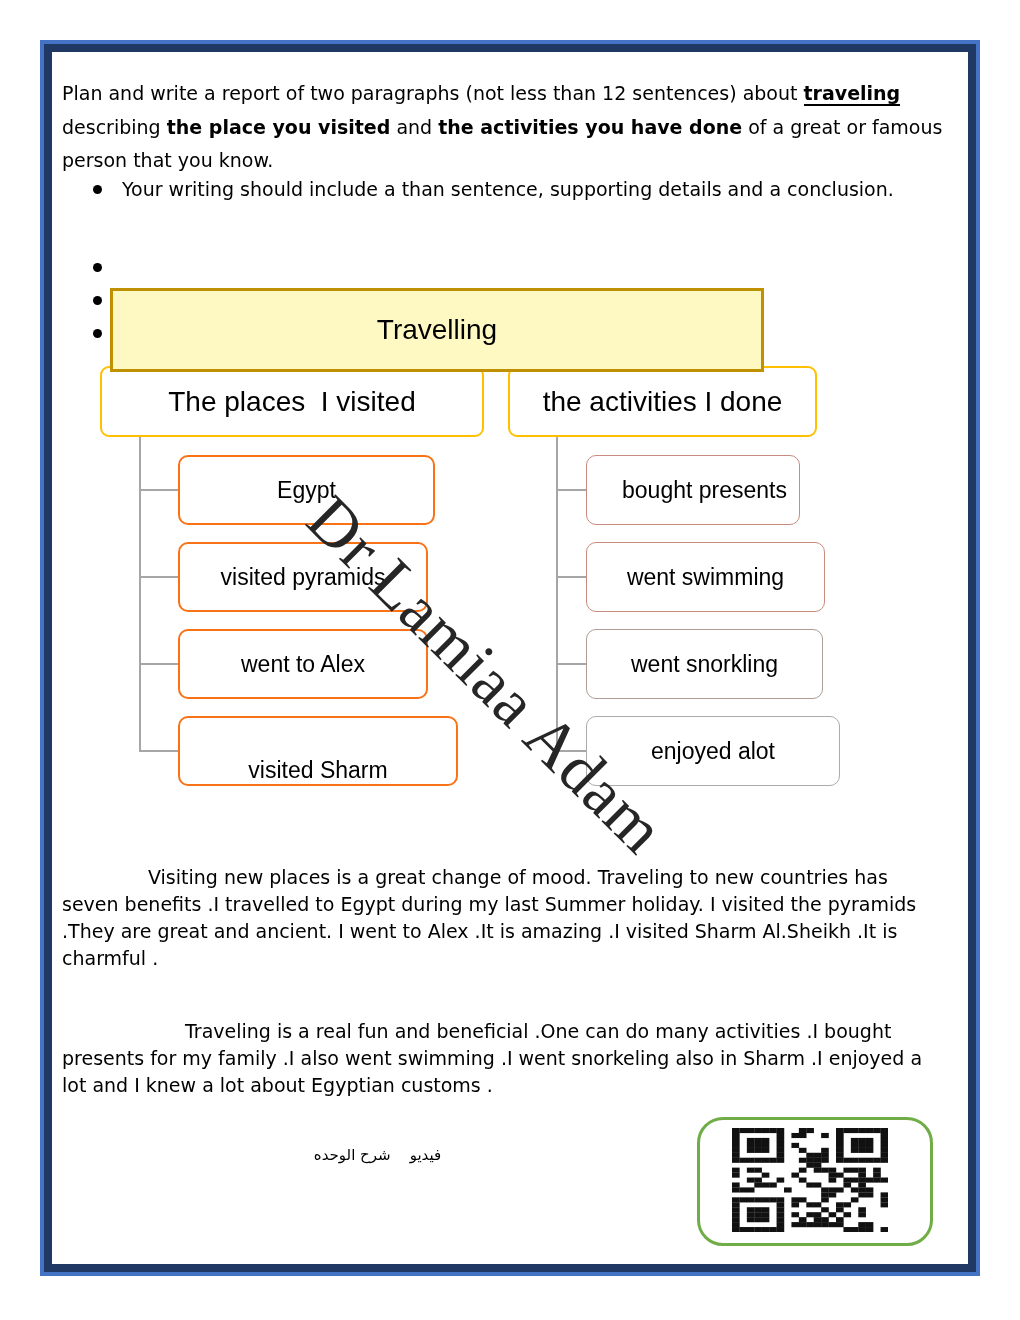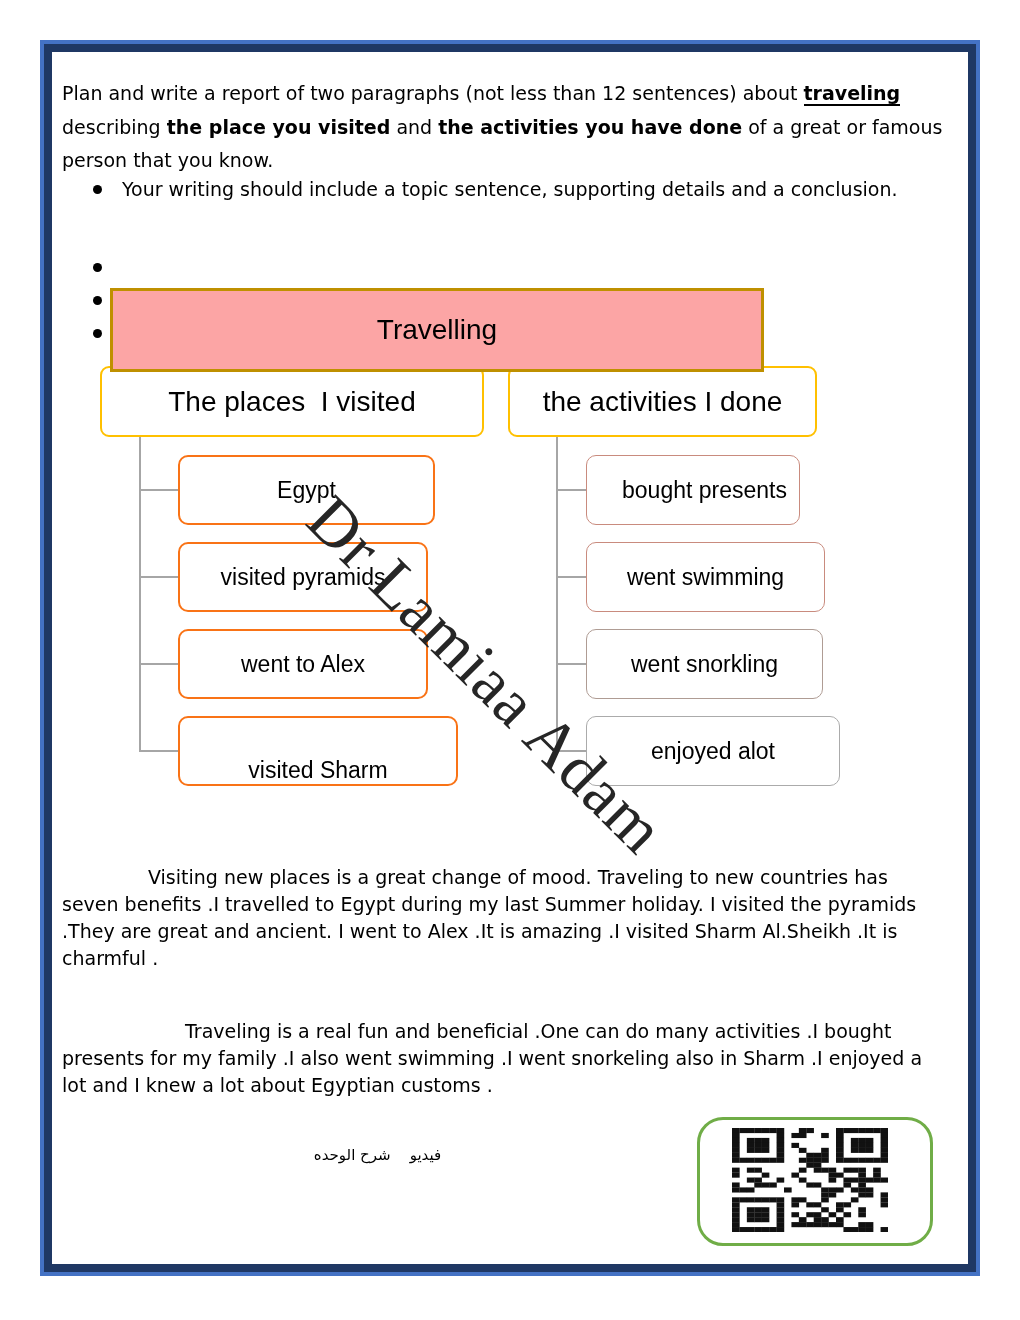--- a/index.html
+++ b/index.html
@@ -29,21 +29,21 @@
   .bullet-dot{
     width:9px;height:9px;border-radius:50%;background:#000;
   }
   .bullet-text{
     left:122px;top:172px;width:780px;
     font-size:19px;line-height:34px;
   }
   
   .root-box{
     left:110px;top:288px;width:654px;height:84px;
-    background:#fca5a5;border:3px solid #BF9000;box-sizing:border-box;
+    background:#fef9c3;border:3px solid #BF9000;box-sizing:border-box;
     display:flex;align-items:center;justify-content:center;
     font-family:"Liberation Sans",sans-serif;font-size:28px;
     z-index:3;
   }
   .hdr-box{
     background:#fff;border:2.5px solid #FFC000;border-radius:9px;box-sizing:border-box;
     display:flex;align-items:center;justify-content:center;
     font-family:"Liberation Sans",sans-serif;font-size:28px;
     white-space:pre;z-index:2;
   }
@@ -89,21 +89,21 @@
   }
 </style>
 </head>
 <body>
 
 <div class="frame"></div>
 
 <p class="abs intro"><span>Plan and write a report of two paragraphs (not less than 12 sentences) about </span><b class="u">traveling</b><span>  describing </span><b>the place you visited</b><span>   and </span><b>the activities you have done</b><span> of a great or famous person that you know.</span></p>
 
 <div class="abs bullet-dot" style="left:93px;top:185px;"></div>
-<div class="abs bullet-text">Your writing should include a topic sentence, supporting details and a conclusion.</div>
+<div class="abs bullet-text">Your writing should include a than sentence, supporting details and a conclusion.</div>
 
 <div class="abs bullet-dot" style="left:93px;top:263px;"></div>
 <div class="abs bullet-dot" style="left:93px;top:296px;"></div>
 <div class="abs bullet-dot" style="left:93px;top:329px;"></div>
 
 <div class="abs root-box">
   <span>Travelling</span>
 </div>
 
 <div class="abs hdr-box hdr-left">

